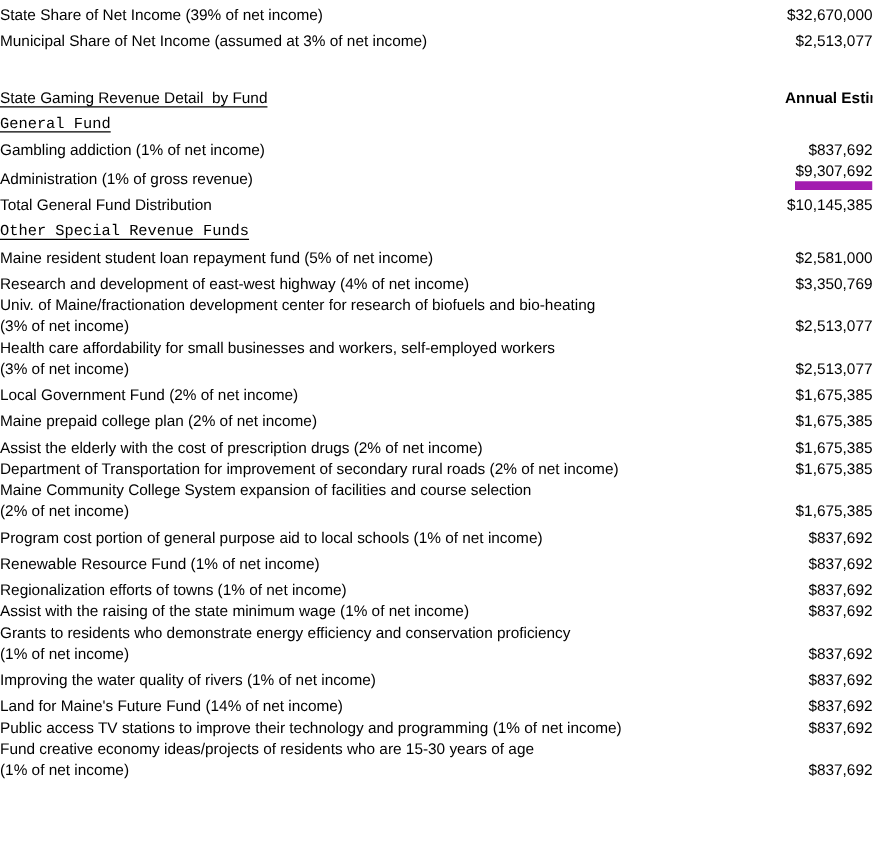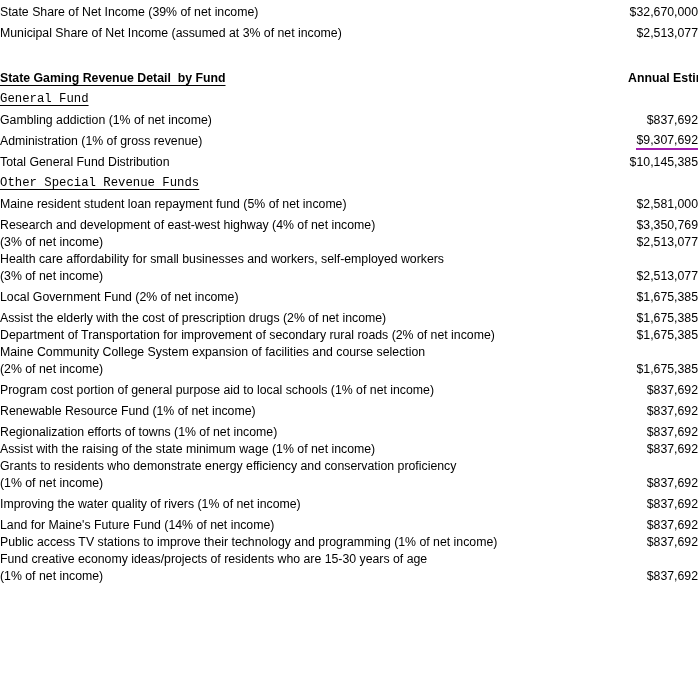--- a/index.html
+++ b/index.html
@@ -50,35 +50,35 @@
   }
 
   
   tr.r-norm td { height: 21px; }
   tr.r-tight td { height: 17px; }
   tr.r-gap td { height: 24px; }
 
   
   .bold { font-weight: bold; }
   .hdr-label {
-    font-weight: bold;
+    font-weight: normal;
     text-decoration: underline;
     text-underline-offset: 3px;
   }
   .sub-hdr {
     text-decoration: underline;
     text-underline-offset: 3px;
     font-family: Liberation Mono, monospace;
   }
   .indent { padding-left: 20px; }
 
   
   .ruled {
     display: inline-block;
-    border-bottom: 2px solid #a21caf;
+    border-bottom: 7px solid #a21caf;
     padding-bottom: 0px;
     line-height: 15px;
   }
 </style>
 </head>
 <body>
 
 <div class="sheet">
   <table class="fin">
     <colgroup>
@@ -133,35 +133,43 @@
       <tr class="r-norm">
         <td class="label">Maine resident student loan repayment fund (5% of net income)</td>
         <td class="value">$2,581,000</td>
       </tr>
       <tr class="r-norm">
         <td class="label">Research and development of east-west highway (4% of net income)</td>
         <td class="value">$3,350,769</td>
       </tr>
 
       <tr class="r-tight">
+        <td class="label">Univ. of Maine/fractionation development center for research of biofuels and bio-heating</td>
+        <td class="value"></td>
+      </tr>
+      <tr class="r-tight">
         <td class="label">(3% of net income)</td>
         <td class="value">$2,513,077</td>
       </tr>
 
       <tr class="r-tight">
         <td class="label">Health care affordability for small businesses and workers, self-employed workers</td>
         <td class="value"></td>
       </tr>
       <tr class="r-tight">
         <td class="label">(3% of net income)</td>
         <td class="value">$2,513,077</td>
       </tr>
 
       <tr class="r-norm">
         <td class="label">Local Government Fund (2% of net income)</td>
+        <td class="value">$1,675,385</td>
+      </tr>
+      <tr class="r-norm">
+        <td class="label">Maine prepaid college plan (2% of net income)</td>
         <td class="value">$1,675,385</td>
       </tr>
       <tr class="r-norm">
         <td class="label">Assist the elderly with the cost of prescription drugs (2% of net income)</td>
         <td class="value">$1,675,385</td>
       </tr>
       <tr class="r-tight">
         <td class="label">Department of Transportation for improvement of secondary rural roads (2% of net income)</td>
         <td class="value">$1,675,385</td>
       </tr>

